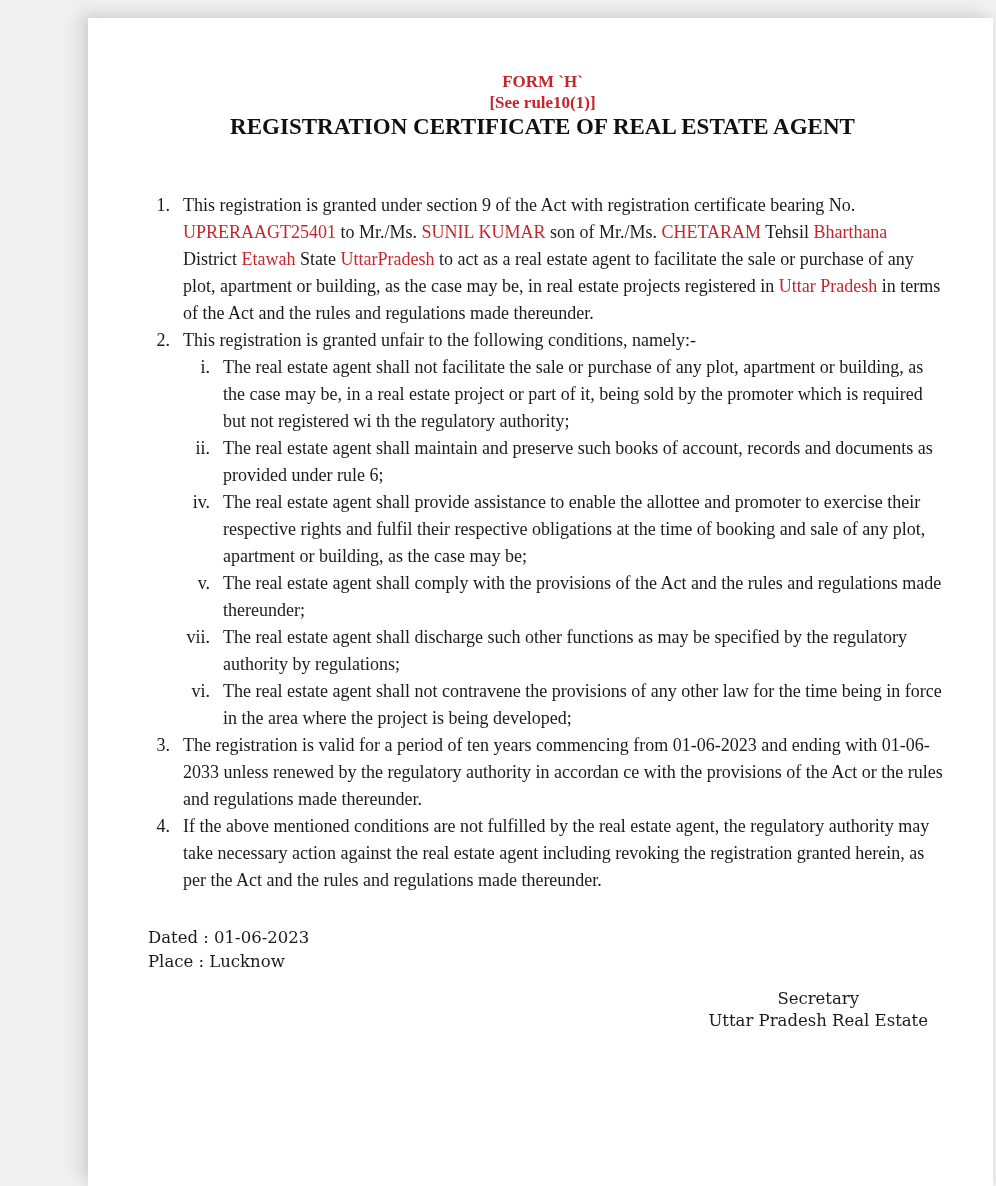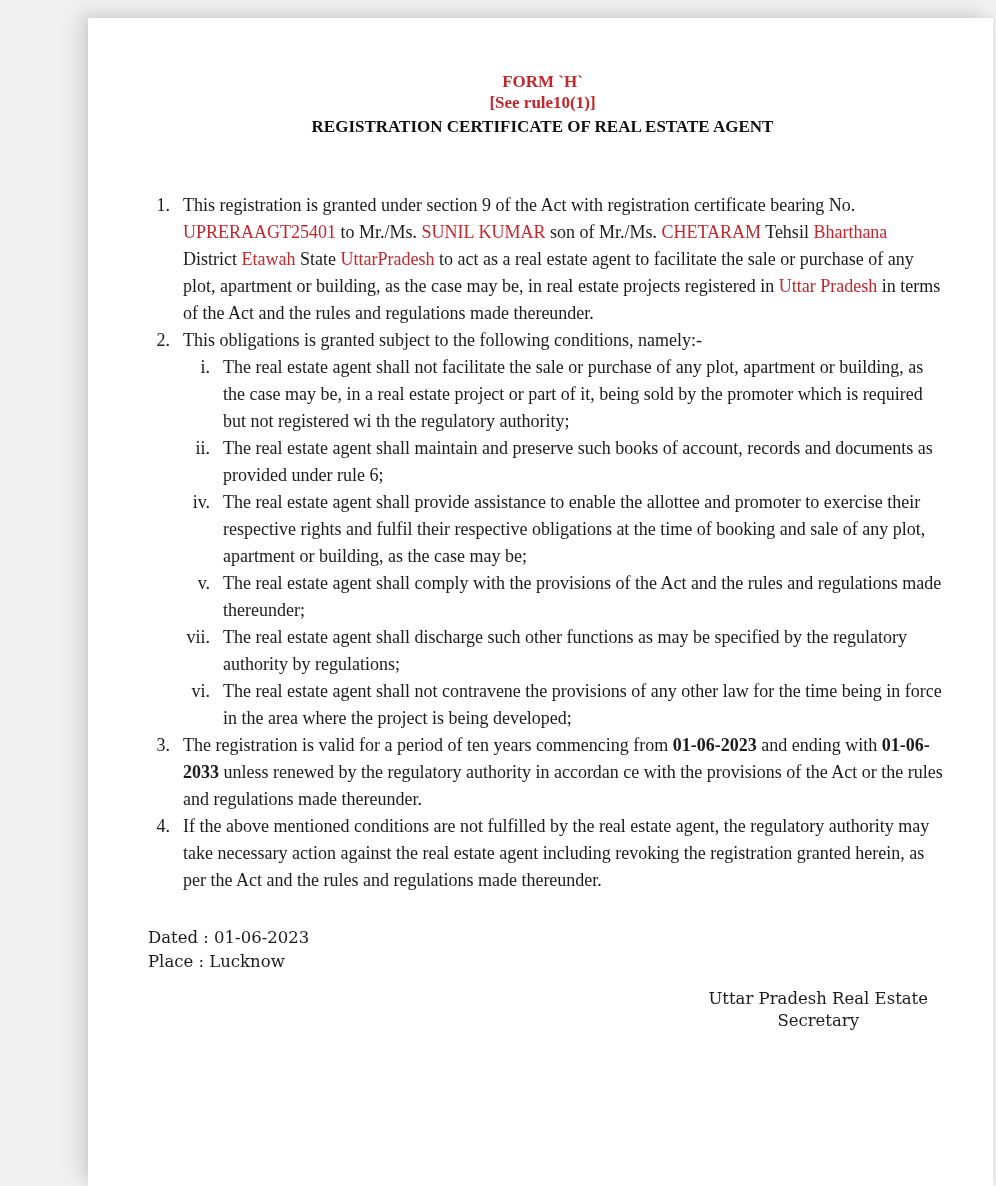--- a/index.html
+++ b/index.html
@@ -23,35 +23,35 @@
   .doc-header { text-align: center; }
   .form-title, .rule-ref {
     color: var(--accent-red, #c4262c);
     font-weight: bold;
     font-size: 17px;
     line-height: 21px;
   }
   .cert-title {
     color: #111111;
     font-weight: bold;
-    font-size: 17px;
+    font-size: 23px;
     line-height: 27px;
   }
   .conditions {
     margin-top: 52px;
     font-size: 18px;
     line-height: 27px;
   }
   .li { display: flex; align-items: flex-start; }
   .num { flex: none; text-align: right; padding-right: 6px; }
   .main-num { width: 36px; }
   .sub-num { width: 76px; }
   .txt { flex: 1 1 auto; min-width: 0; margin-left: 7px; }
   .seg-red { color: var(--accent-red, #c4262c); }
-  .seg-bold { font-weight: bold; }
+  .seg-bold { font-weight: normal; }
   .doc-footer {
     margin-top: 32px;
     font-family: "DejaVu Serif", serif;
     font-size: 16.5px;
     line-height: 24px;
     color: #1b1b1b;
     margin-left: 8px;
   }
   .signature {
     margin-top: 14px;
@@ -71,21 +71,21 @@
     <div class="cert-title">REGISTRATION CERTIFICATE OF REAL ESTATE AGENT</div>
   </div>
 
   <div class="conditions" id="conditions-list">
       <div class="li">
         <span class="num main-num">1.</span>
         <span class="txt"><span class="seg-normal">This registration is granted under section 9 of the Act with registration certificate bearing No. </span><span class="seg-red">UPRERAAGT25401</span><span class="seg-normal"> to Mr./Ms. </span><span class="seg-red">SUNIL KUMAR</span><span class="seg-normal"> son of Mr./Ms. </span><span class="seg-red">CHETARAM</span><span class="seg-normal"> Tehsil </span><span class="seg-red">Bharthana</span><span class="seg-normal"> District </span><span class="seg-red">Etawah</span><span class="seg-normal"> State </span><span class="seg-red">UttarPradesh</span><span class="seg-normal"> to act as a real estate agent to facilitate the sale or purchase of any plot, apartment or building, as the case may be, in real estate projects registered in </span><span class="seg-red">Uttar Pradesh</span><span class="seg-normal"> in terms of the Act and the rules and regulations made thereunder.</span></span>
       </div>
       <div class="li">
         <span class="num main-num">2.</span>
-        <span class="txt"><span class="seg-normal">This obligations is granted subject to the following conditions, namely:-</span></span>
+        <span class="txt"><span class="seg-normal">This registration is granted unfair to the following conditions, namely:-</span></span>
       </div>
       <div class="li">
         <span class="num sub-num">i.</span>
         <span class="txt"><span class="seg-normal">The real estate agent shall not facilitate the sale or purchase of any plot, apartment or building, as the case may be, in a real estate project or part of it, being sold by the promoter which is required but not registered wi th the regulatory authority;</span></span>
       </div>
       <div class="li">
         <span class="num sub-num">ii.</span>
         <span class="txt"><span class="seg-normal">The real estate agent shall maintain and preserve such books of account, records and documents as provided under rule 6;</span></span>
       </div>
       <div class="li">
@@ -111,17 +111,17 @@
       <div class="li">
         <span class="num main-num">4.</span>
         <span class="txt"><span class="seg-normal">If the above mentioned conditions are not fulfilled by the real estate agent, the regulatory authority may take necessary action against the real estate agent including revoking the registration granted herein, as per the Act and the rules and regulations made thereunder.</span></span>
       </div>
     </div>
 
   <div class="doc-footer">
     <div>Dated : 01-06-2023</div>
     <div>Place : Lucknow</div>
     <div class="signature">
+      <div>Secretary</div>
       <div>Uttar Pradesh Real Estate</div>
-      <div>Secretary</div>
     </div>
   </div>
 </div>
 
 </body></html>

